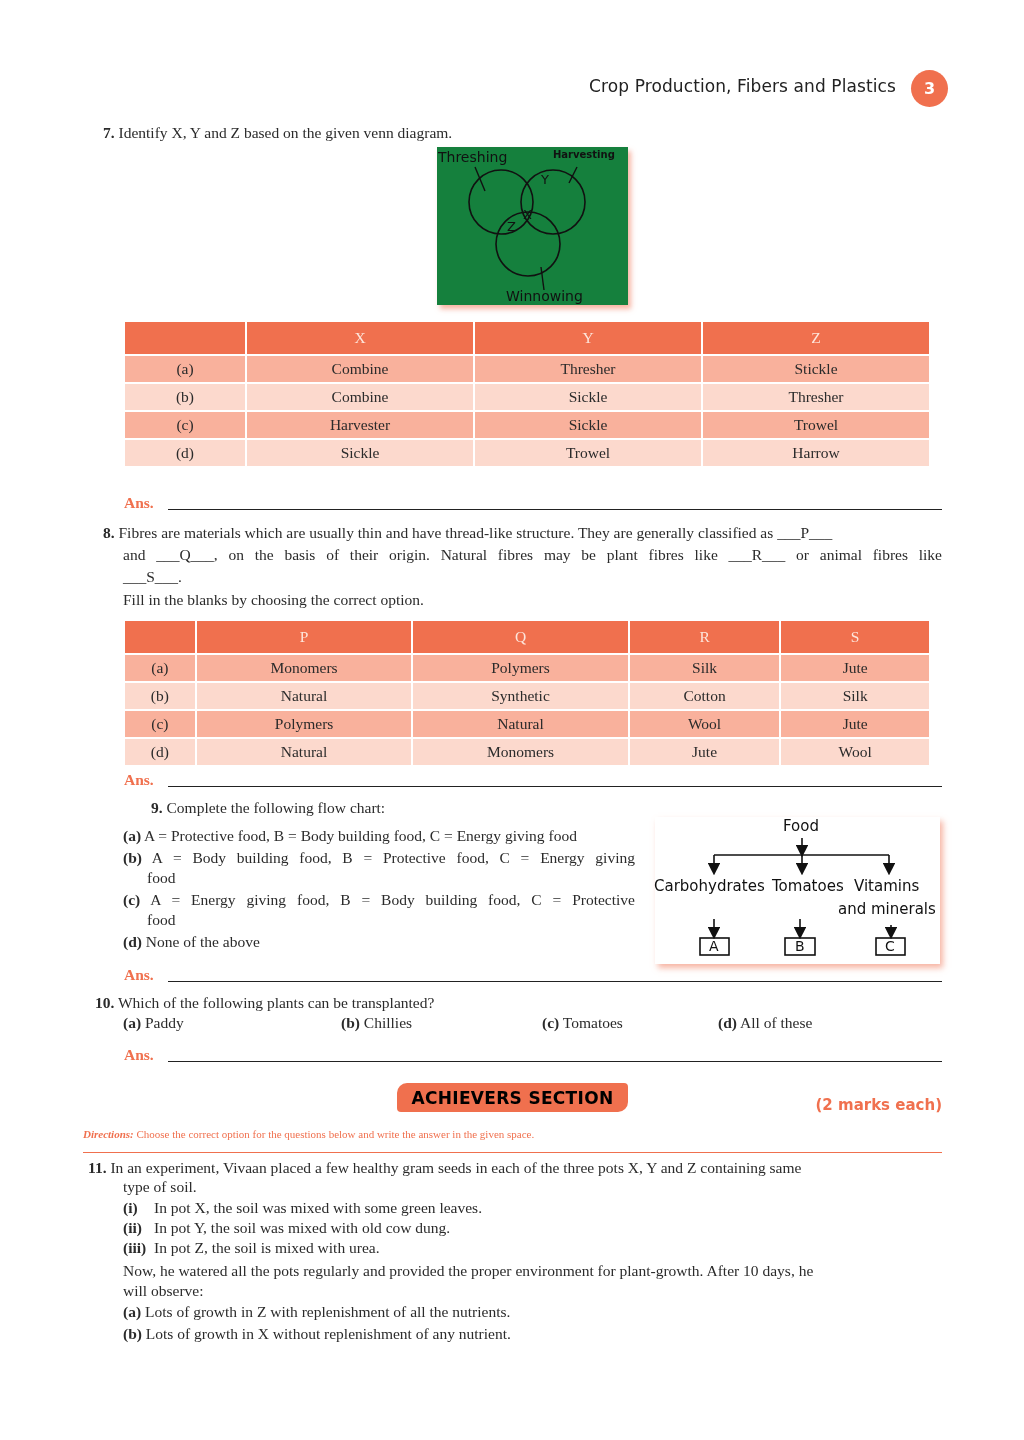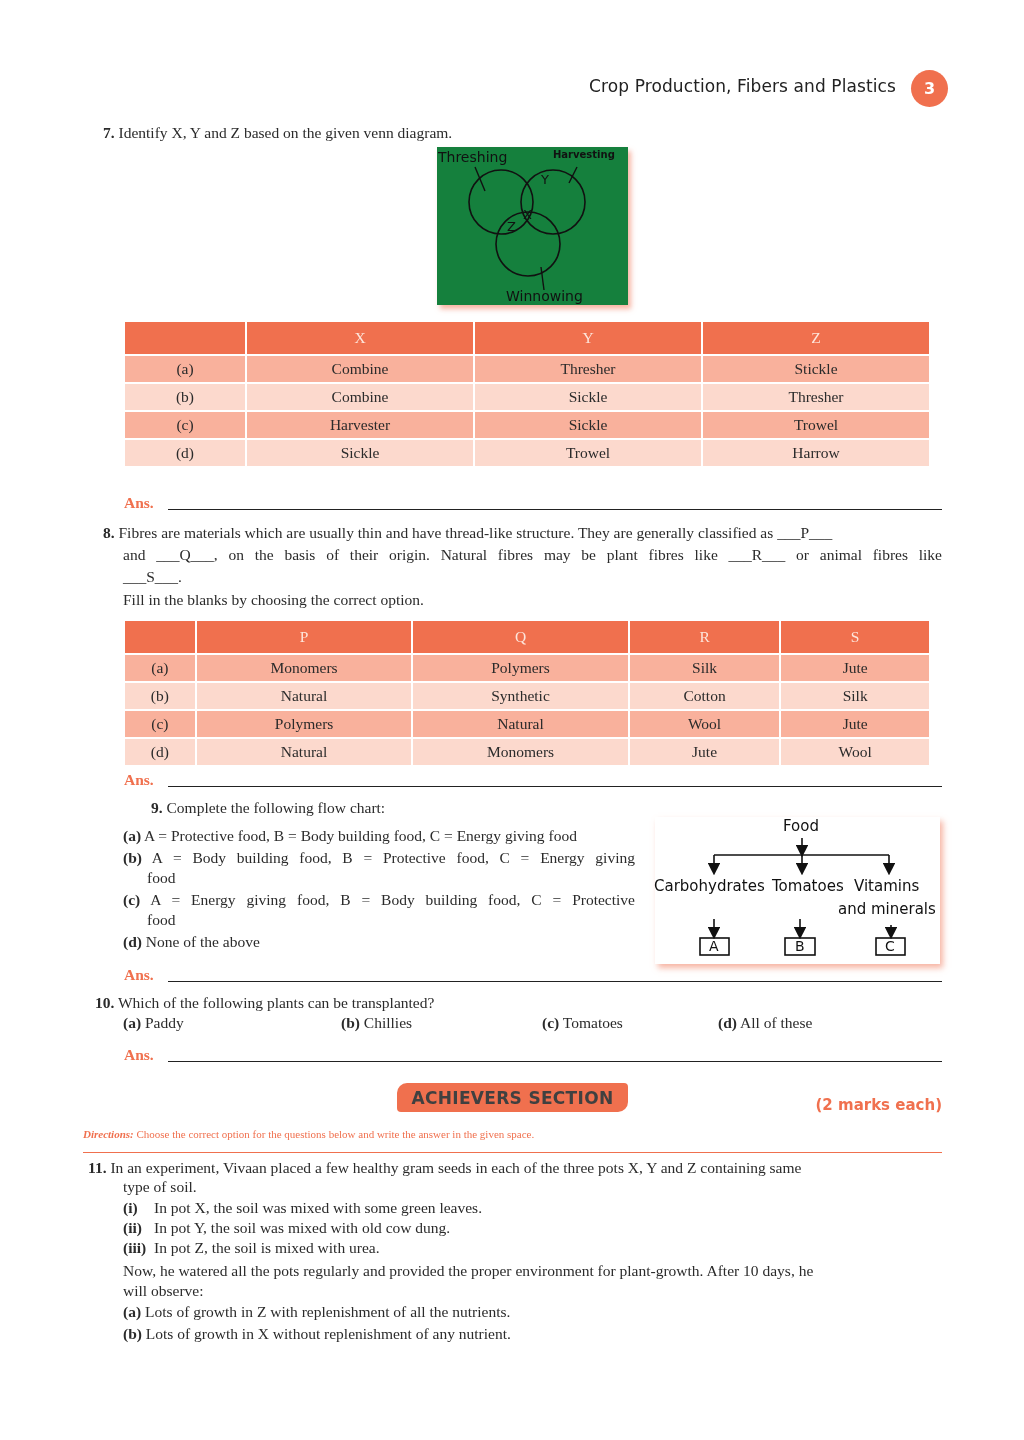--- a/index.html
+++ b/index.html
@@ -29,21 +29,21 @@
   table.opt tr.r-light td { background: #fcd9cd; }
 
   .ans { position: absolute; left: 124px; font-weight: bold; color: #f0704e; font-size: 15.5px; }
   .ans-line { position: absolute; left: 168px; right: 82px; height: 0; border-top: 1.5px solid #222; }
 
   
   .flow-box { position: absolute; left: 655px; top: 817px; width: 285px; height: 147px; background: #fff; box-shadow: 3px 4px 6px rgba(240,120,90,0.55); }
   .flow-box svg { position: absolute; left: 0; top: 0; }
 
   
-  .ach-pill { position: absolute; left: 397px; top: 1083px; width: 231px; height: 29px; background: #f0704e; color: #404040; border-radius: 10px 4px 10px 4px; font-family: "DejaVu Sans", sans-serif; font-weight: bold; font-size: 17px; display: flex; align-items: center; justify-content: center; letter-spacing: 0.3px; }
+  .ach-pill { position: absolute; left: 397px; top: 1083px; width: 231px; height: 29px; background: #f0704e; color: #000000; border-radius: 10px 4px 10px 4px; font-family: "DejaVu Sans", sans-serif; font-weight: bold; font-size: 17px; display: flex; align-items: center; justify-content: center; letter-spacing: 0.3px; }
   .marks { position: absolute; right: 82px; top: 1096px; color: #f0704e; font-family: "DejaVu Sans", sans-serif; font-weight: bold; font-size: 15px; }
   .directions { position: absolute; left: 83px; top: 1128px; color: #f0704e; font-size: 11px; white-space: nowrap; }
   .directions .lab { font-style: italic; font-weight: bold; }
   .dir-rule { position: absolute; left: 83px; right: 82px; top: 1152px; border-top: 1.5px solid #f0704e; }
 </style>
 </head>
 <body>
 
 <div class="running-head">Crop Production, Fibers and Plastics</div>
 <div class="page-badge">3</div>

